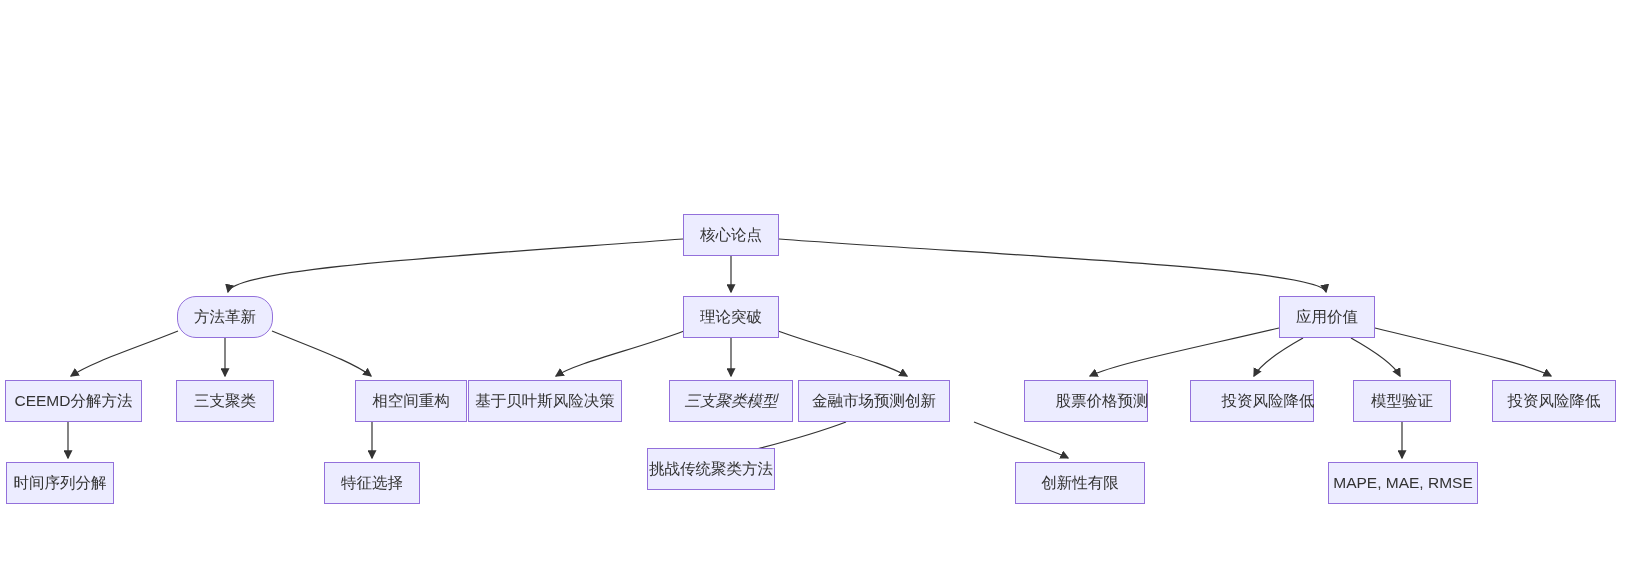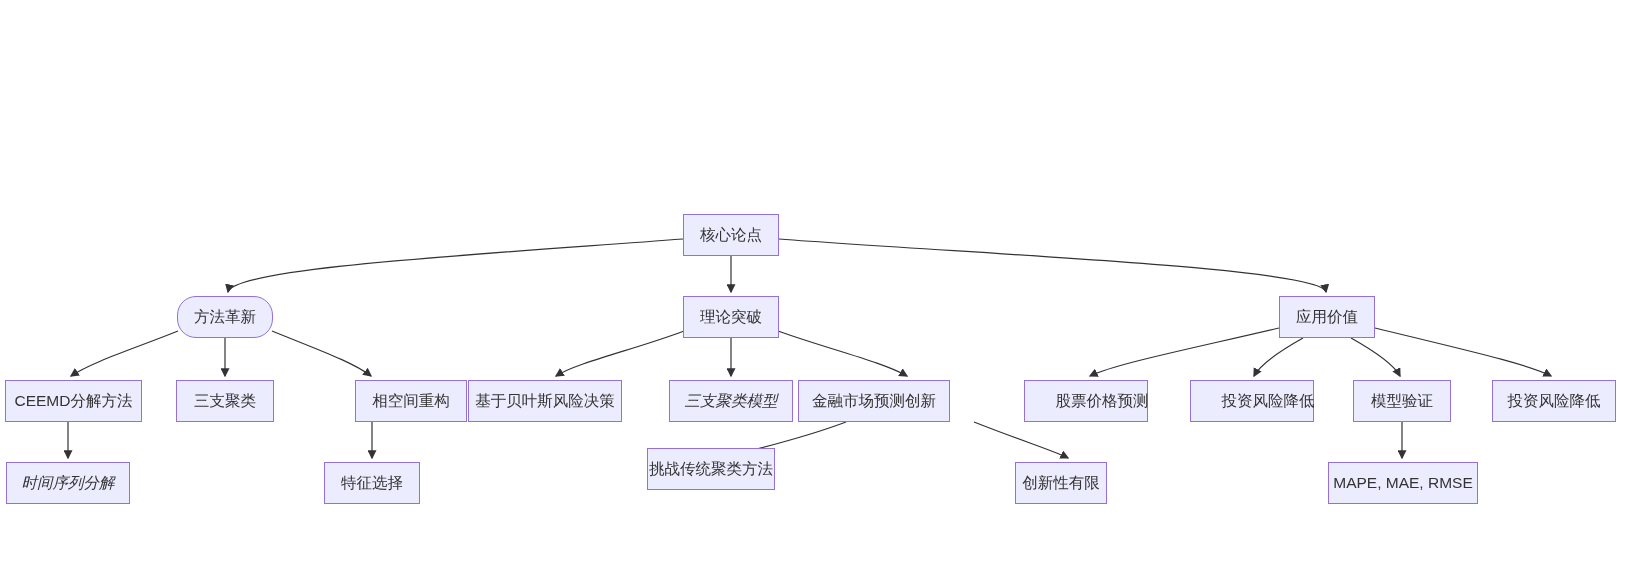--- a/index.html
+++ b/index.html
@@ -44,24 +44,24 @@
   .n-ceemd       { left:    5px; top: 380px; width: 137px; }
   .n-threeway    { left:  176px; top: 380px; width:  98px; }
   .n-phase       { left:  316px; top: 380px; width: 112px; margin-left: 39px; }
   .n-bayes       { left:  468px; top: 380px; width: 154px; }
   .n-twcmodel    { left:  669px; top: 380px; width: 124px; font-style: italic; }
   .n-fin         { left:  798px; top: 380px; width: 152px; }
   .n-stock       { left: 1024px; top: 380px; width: 124px; padding-left: 32px; }
   .n-invest      { left: 1190px; top: 380px; width: 124px; padding-left: 32px; }
   .n-modelvalid  { left: 1353px; top: 380px; width:  98px; font-family: Liberation Serif, serif; }
   .n-precision   { left: 1492px; top: 380px; width: 124px; }
-  .n-tsdecomp    { left:    6px; top: 462px; width: 124px; font-style: italic; }
+  .n-tsdecomp    { left:    6px; top: 462px; width: 108px; }
   .n-feature     { left:  324px; top: 462px; width:  96px; }
   .n-challenge   { left:  647px; top: 448px; width: 128px; }
-  .n-limited     { left: 1015px; top: 462px; width: 92px; }
+  .n-limited     { left: 1015px; top: 462px; width: 130px; }
   .n-metrics     { left: 1328px; top: 462px; width: 150px; }
   .edge {
     fill: none;
     stroke: var(--edge-color, #333333);
     stroke-width: 1.2px;
   }
 </style>
 </head>
 <body>
 

